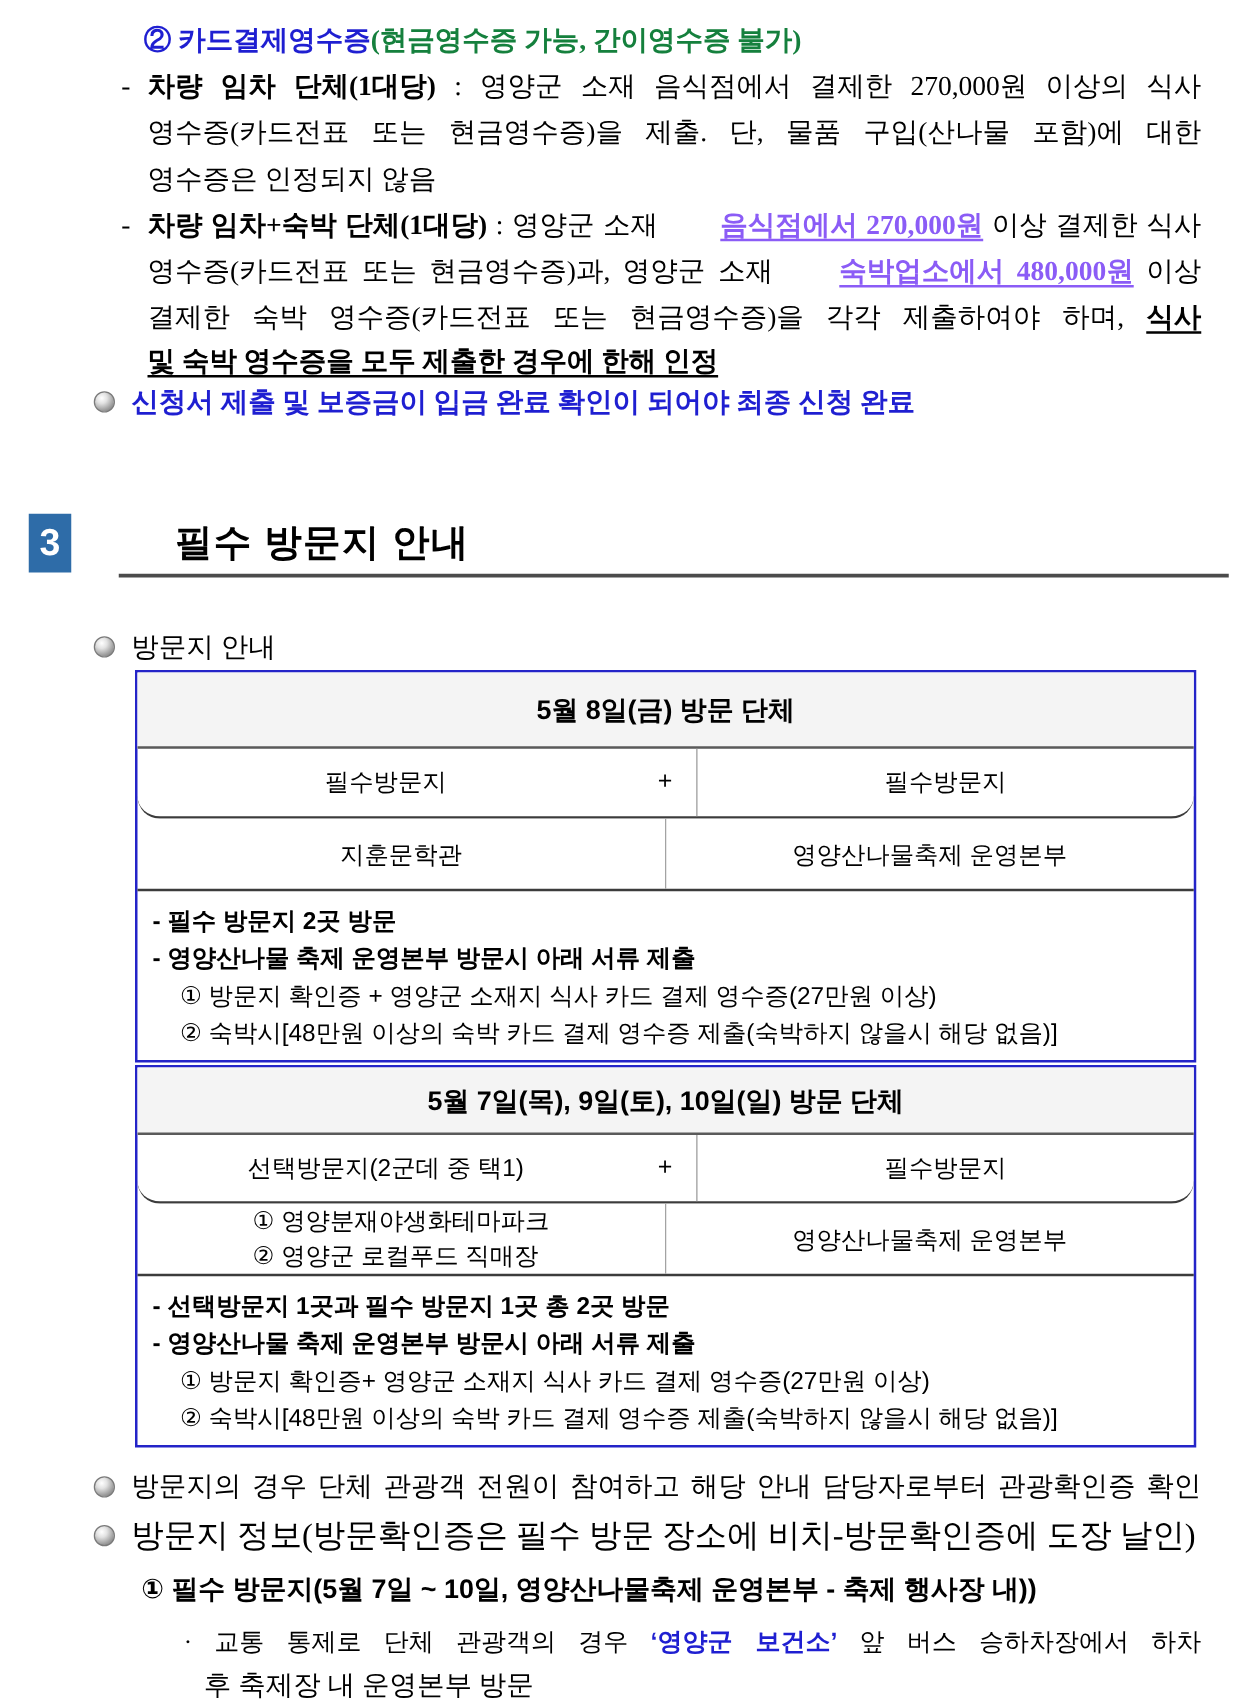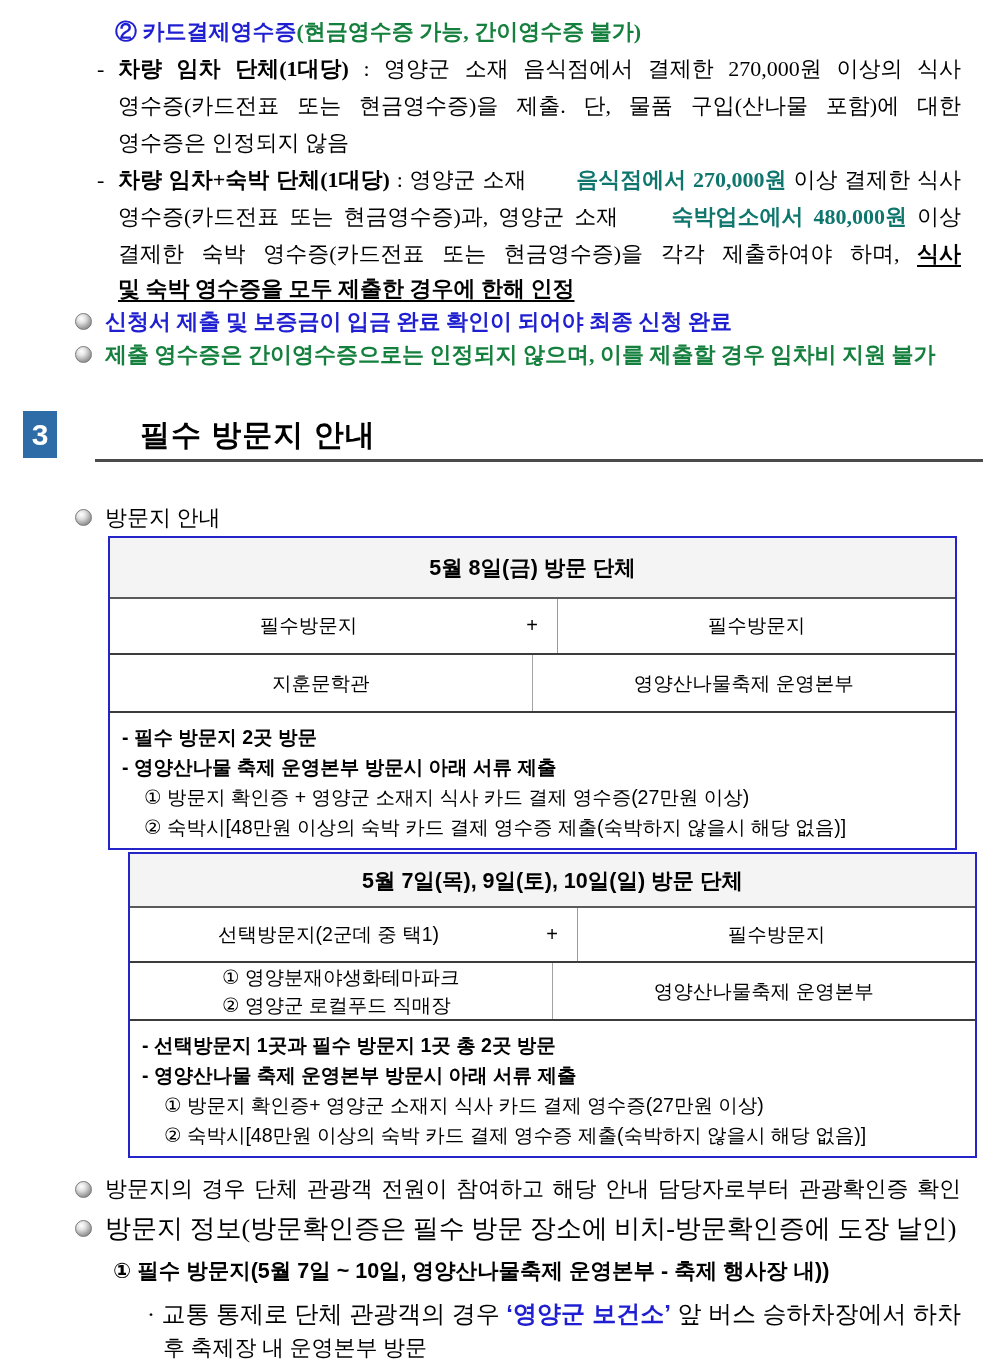--- a/index.html
+++ b/index.html
@@ -11,21 +11,21 @@
   .line{line-height:37px;}
   .tight{line-height:33px;}
   .just{text-align:justify;text-align-last:justify;}
   .hang{position:relative;padding-left:23px;}
   .dash{position:absolute;left:2px;top:0;}
   .l-heading{padding-left:20px;font-weight:bold;}
   .bold{font-weight:bold;}
   .blue{color:#1f1fd1;}
   .red{color:#15803d;}
   .ul{text-decoration:underline;text-underline-offset:4px;text-decoration-thickness:1.5px;}
-  .link{color:#0f766e;font-weight:bold;text-underline-offset:4px;margin-left:43px;}
+  .link{color:#8b5cf6;font-weight:bold;text-decoration:underline;text-underline-offset:4px;margin-left:43px;}
 
   
   .bullet-line{position:relative;display:flex;align-items:center;}
   .orb{flex:0 0 auto;width:17px;height:17px;border-radius:50%;margin-right:13px;
        background:radial-gradient(circle at 36% 30%,#ffffff 0%,#e2e2e2 30%,#9d9d9d 68%,#6f6f6f 100%);
        border:1px solid #7a7a7a;box-sizing:border-box;}
 
   
   .num-box{position:absolute;left:23px;top:411px;width:34px;height:47px;background:#2e6ca8;
            color:#fff;font-family:"Liberation Sans","DejaVu Sans",sans-serif;font-weight:bold;
@@ -35,48 +35,48 @@
              letter-spacing:1px;margin-left:40px;}
   .sec-underline{position:absolute;left:95px;top:459px;width:888px;height:3px;background:#4b4b4b;}
 
   .guide-label{position:absolute;left:75px;top:501px;font-size:22px;height:33px;}
 
   
   .vtable{position:absolute;left:108px;width:849px;border:2px solid #2424c8;box-sizing:border-box;
           font-family:"Liberation Sans","DejaVu Sans",sans-serif;display:flex;flex-direction:column;
           background:#fff;}
   .t1{top:536px;height:314px;}
-  .t2{top:852px;height:306px;margin-left:20px;}
+  .t2{top:852px;height:306px;}
   .thead{background:#f4f4f4;border-bottom:2px solid #5a5a5a;display:flex;align-items:center;
          justify-content:center;font-weight:bold;font-size:21.5px;}
   .t1 .thead{height:62px;}
   .t2 .thead{height:57px;}
   .trow{display:flex;box-sizing:border-box;}
-  .cols{height:60px;border-bottom:2px solid #3c3c3c;}
+  .cols{height:60px;border-bottom:2px solid #3c3c3c;border-radius:18px;}
   .cols .c{display:flex;align-items:center;justify-content:center;font-size:19.5px;box-sizing:border-box;}
   .cols .l{width:47%;}
   .cols .m{width:6%;border-right:1px solid #9a9a9a;font-size:20px;}
   .cols .r{width:47%;}
   .halves{border-bottom:2px solid #3c3c3c;}
   .t1 .halves{height:61px;}
   .t2 .halves{height:63px;}
   .halves .h{width:50%;display:flex;align-items:center;justify-content:center;font-size:19.5px;box-sizing:border-box;}
   .halves .h.l{border-right:1px solid #a3a3a3;}
   .stack{display:inline-block;text-align:left;line-height:28px;}
   .tnotes{flex:1;padding:9px 12px 6px 12px;font-size:19.5px;line-height:30px;}
   .n.b{font-weight:bold;}
   .n.i{padding-left:22px;}
 
   
   .f-b1{position:absolute;left:75px;top:1172px;width:886px;font-size:22px;height:34px;}
   .f-b1 .ftext{flex:1;text-align:justify;text-align-last:justify;}
   .f-b2{position:absolute;left:75px;top:1211px;width:886px;font-size:26px;height:34px;}
   .f-head{position:absolute;left:113px;top:1255px;font-family:"Liberation Sans","DejaVu Sans",sans-serif;
           font-weight:bold;font-size:21.5px;height:32px;line-height:32px;}
-  .f-d1{position:absolute;left:147px;top:1297px;width:814px;font-size:24px;line-height:34px;
+  .f-d1{position:absolute;left:147px;top:1297px;width:814px;font-size:20px;line-height:34px;
         text-align:justify;text-align-last:justify;}
   .f-d1 .hl{color:#1f1fd1;font-weight:bold;font-family:"Liberation Sans","DejaVu Sans",sans-serif;}
   .f-d2{position:absolute;left:163px;top:1331px;font-size:22px;line-height:34px;}
 </style>
 </head>
 <body>
 
 <div class="page">
 
   <div class="intro">
@@ -105,24 +105,20 @@
     <div class="line just hang">
       <span>결제한 숙박 영수증(카드전표 또는 현금영수증)을 각각 제출하여야 하며,</span>
       <span class="bold ul">식사</span>
     </div>
     <div class="line tight hang">
       <span class="bold ul">및 숙박 영수증을 모두 제출한 경우에 한해 인정</span>
     </div>
     <div class="bullet-line tight" style="margin-left:-20px;height:33px;">
       <span class="orb"></span>
       <span class="blue bold">신청서 제출 및 보증금이 입금 완료 확인이 되어야 최종 신청 완료</span>
-    </div>
-    <div class="bullet-line tight" style="margin-left:-20px;height:33px;">
-      <span class="orb"></span>
-      <span class="red bold">제출 영수증은 간이영수증으로는 인정되지 않으며, 이를 제출할 경우 임차비 지원 불가</span>
     </div>
   </div>
 
   <div class="num-box">3</div>
   <div class="sec-title">필수 방문지 안내</div>
   <div class="sec-underline"></div>
 
   <div class="guide-label bullet-line">
     <span class="orb"></span>
     <span>방문지 안내</span>

